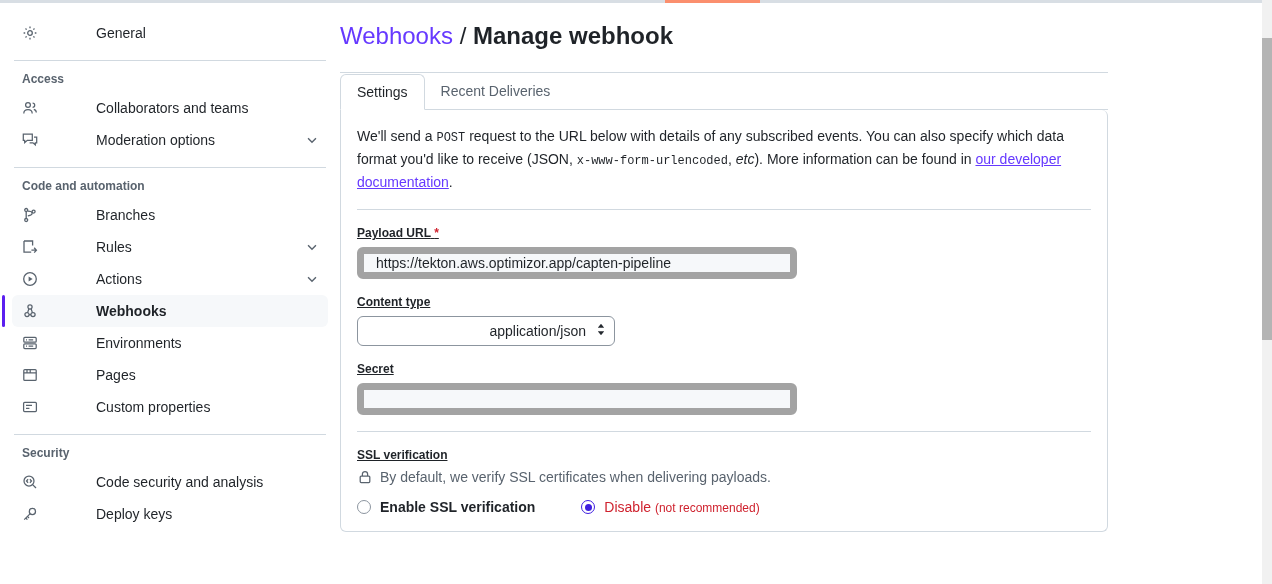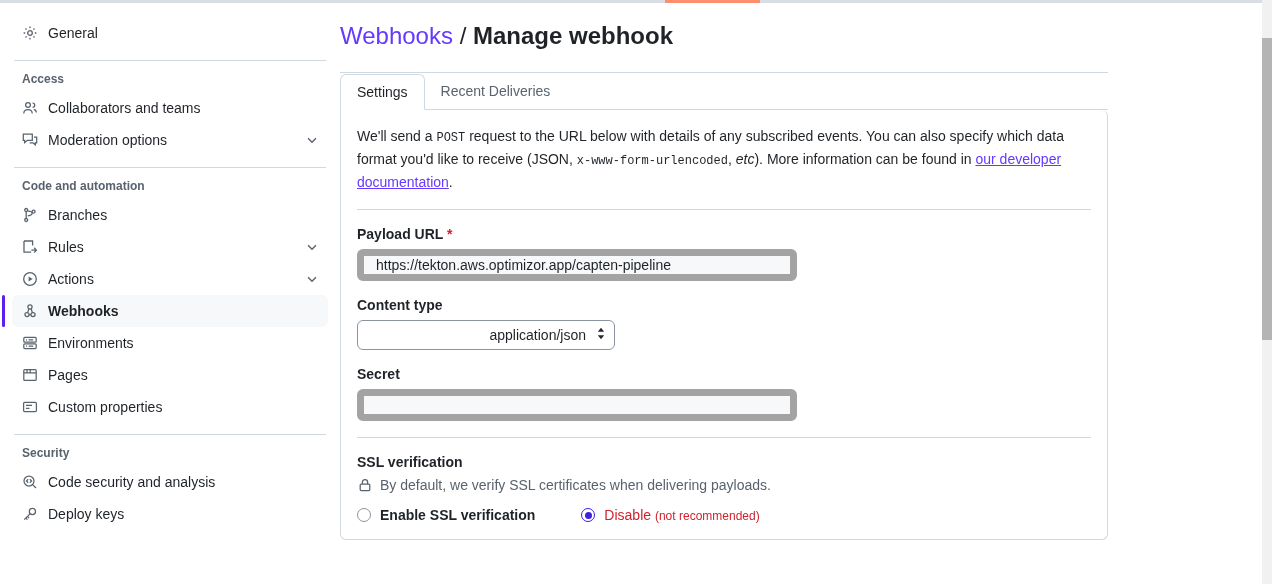--- a/index.html
+++ b/index.html
@@ -39,20 +39,21 @@
     position: relative;
     display: flex; align-items: center;
     height: 32px;
     margin: 0 12px 0 12px;
     padding: 0 8px 0 10px;
     border-radius: 6px;
     color: #1f2328;
     font-size: 14px;
     cursor: pointer;
     text-decoration: none;
+    gap: 48px;
   }
   .nav-item.active { background: #f6f8fa; font-weight: bold; }
   .nav-item.active::before {
     content: ""; position: absolute;
     left: -10px; top: 0px;
     width: 3px; height: 32px;
     border-radius: 6px;
     background: #5b1ff0;
   }
   .nav-icon {
@@ -166,25 +167,26 @@
   }
   .card-desc em { font-style: italic; }
   .card-desc a { color: #6639ff; text-decoration: underline; }
 
   .card-rule {
     height: 1px; background: #d1d9e0;
     margin: 16px 0 16px 0;
   }
 
   .field-label {
-    font-size: 14px;
+    font-size: 12px;
     font-weight: bold;
     color: #1f2328;
     margin: 0 0 7px 0;
     display: block;
+    text-decoration: underline;
   }
   .req-star { color: #cf222e; font-weight: bold; }
 
   .text-input {
     display: block;
     width: 440px;
     height: 32px;
     padding: 5px 12px;
     font-size: 14px;
     font-family: "Liberation Sans", sans-serif;

